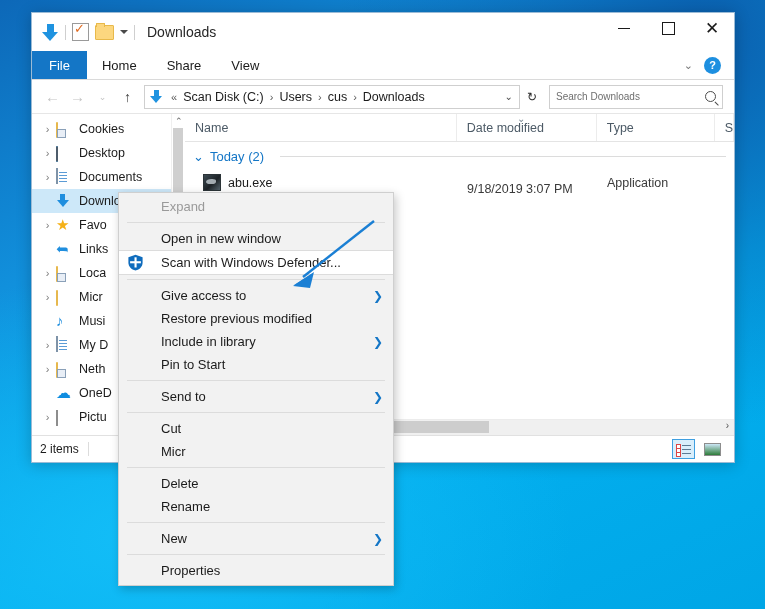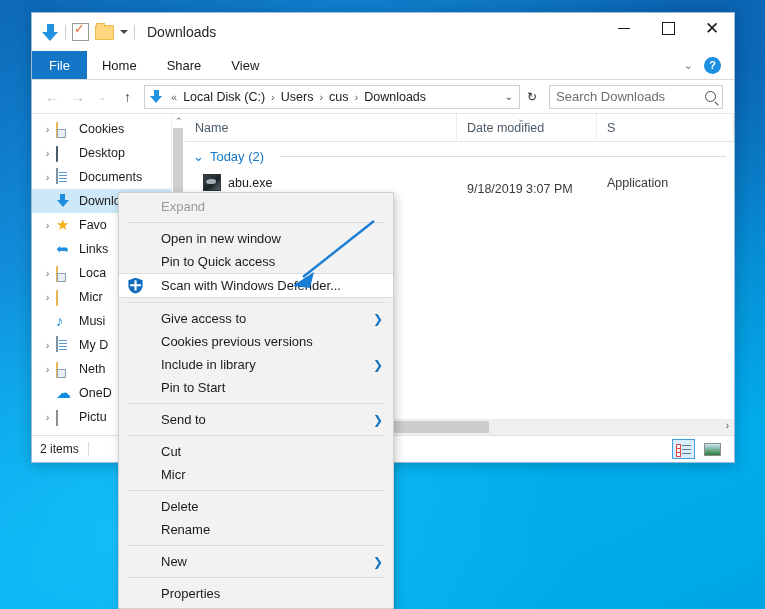--- a/index.html
+++ b/index.html
@@ -62,21 +62,21 @@
   .addrbox .icon-dl-arrow{width:13px;height:13px;margin-right:4px;flex:0 0 auto;}
   .addrbox .icon-dl-arrow::before{left:4px;top:0;width:5px;height:7px;}
   .addrbox .icon-dl-arrow::after{border-left:6.5px solid transparent;border-right:6.5px solid transparent;border-top:7px solid #1f93e0;top:6px;}
   .crumbs{display:flex;align-items:center;font-size:12.5px;color:#1b1b1b;gap:0;}
   .crumbs .cc{padding:0 2px;}
   .crumbs .sp{color:#5a5a5a;padding:0 4px;font-size:11px;}
   .addr-right{margin-left:auto;display:flex;align-items:center;gap:9px;padding-right:2px;}
   .addr-right .v{font-size:10px;color:#4a4a4a;}
   .refresh{font-size:12px;color:#2a2a2a;}
   .searchbox{width:160px;height:22px;border:1px solid #cfcfcf;margin-left:6px;display:flex;align-items:center;
-    padding:0 6px;font-size:13px;color:#6e6e6e;flex:0 0 auto;}
+    padding:0 6px;font-size:10px;color:#6e6e6e;flex:0 0 auto;}
   .searchbox .ph{flex:1;}
   .mag{width:9px;height:9px;border:1.4px solid #4c4c4c;border-radius:50%;position:relative;margin-left:4px;}
   .mag::after{content:"";position:absolute;right:-4px;bottom:-3px;width:5px;height:1.4px;background:#4c4c4c;transform:rotate(45deg);}
 
   
   .wbody{flex:1;display:flex;min-height:0;border-top:1px solid #e6e6e6;}
   .navpane{width:153px;flex:0 0 auto;background:#fff;position:relative;overflow:hidden;}
   .tree{padding-top:3px;}
   .titem{height:24px;display:flex;align-items:center;font-size:12.5px;color:#1b1b1b;padding-left:7px;gap:0;}
   .titem.sel{background:#cde8f9;}
@@ -202,21 +202,21 @@
 
   <div class="addrrow">
     <div class="navbtn">←</div>
     <div class="navbtn">→</div>
     <div class="navbtn hist">⌄</div>
     <div class="navbtn up">↑</div>
     <div class="addrbox">
       <span class="icon-dl-arrow"></span>
       <div class="crumbs">
         <span class="sp">«</span>
-        <span class="cc">Local Disk (C:)</span>
+        <span class="cc">Scan Disk (C:)</span>
         <span class="sp">›</span>
         <span class="cc">Users</span>
         <span class="sp">›</span>
         <span class="cc">cus</span>
         <span class="sp">›</span>
         <span class="cc">Downloads</span>
       </div>
       <div class="addr-right">
         <span class="v">⌄</span>
       </div>
@@ -315,20 +315,21 @@
       <div class="navscroll">
         <span class="up">⌃</span>
         <div class="thumb"></div>
       </div>
     </div>
 
     <div class="listpane">
       <div class="colhdr">
         <div class="col c-name">Name</div>
         <div class="col c-date">Date modified</div>
+        <div class="col c-type">Type</div>
         <div class="col c-size">S</div>
         <span class="sortmark">⌄</span>
       </div>
 
       <div class="grouphdr">
         <span>⌄</span>
         <span>Today (2)</span>
         <span class="gl"></span>
       </div>
 
@@ -375,42 +376,39 @@
 <div class="ctxmenu">
 
   <div class="mi disabled">
     <span class="mi-label">Expand</span>
   </div>
   <div class="mdiv"></div>
 
   <div class="mi">
     <span class="mi-label">Open in new window</span>
   </div>
-  <div class="mi">
-    <span class="mi-label">Pin to Quick access</span>
-  </div>
 
   <div class="mi hl">
     <span class="shield">
       <svg width="17" height="17" viewBox="0 0 17 17">
         <path d="M8.5 0.8 L15.6 3.2 V8.4 C15.6 12.6 12.6 15.4 8.5 16.4 C4.4 15.4 1.4 12.6 1.4 8.4 V3.2 Z" fill="#0f6cbd"></path>
         <rect x="7.5" y="3.3" width="2.1" height="10.2" fill="#ffffff"></rect>
         <rect x="3.1" y="7.2" width="10.8" height="2.1" fill="#ffffff"></rect>
       </svg>
     </span>
     <span class="mi-label">Scan with Windows Defender...</span>
   </div>
   <div class="mdiv"></div>
 
   <div class="mi">
     <span class="mi-label">Give access to</span>
     <span class="arrow">❯</span>
   </div>
   <div class="mi">
-    <span class="mi-label">Cookies previous versions</span>
+    <span class="mi-label">Restore previous modified</span>
   </div>
   <div class="mi">
     <span class="mi-label">Include in library</span>
     <span class="arrow">❯</span>
   </div>
   <div class="mi">
     <span class="mi-label">Pin to Start</span>
   </div>
   <div class="mdiv"></div>
 

